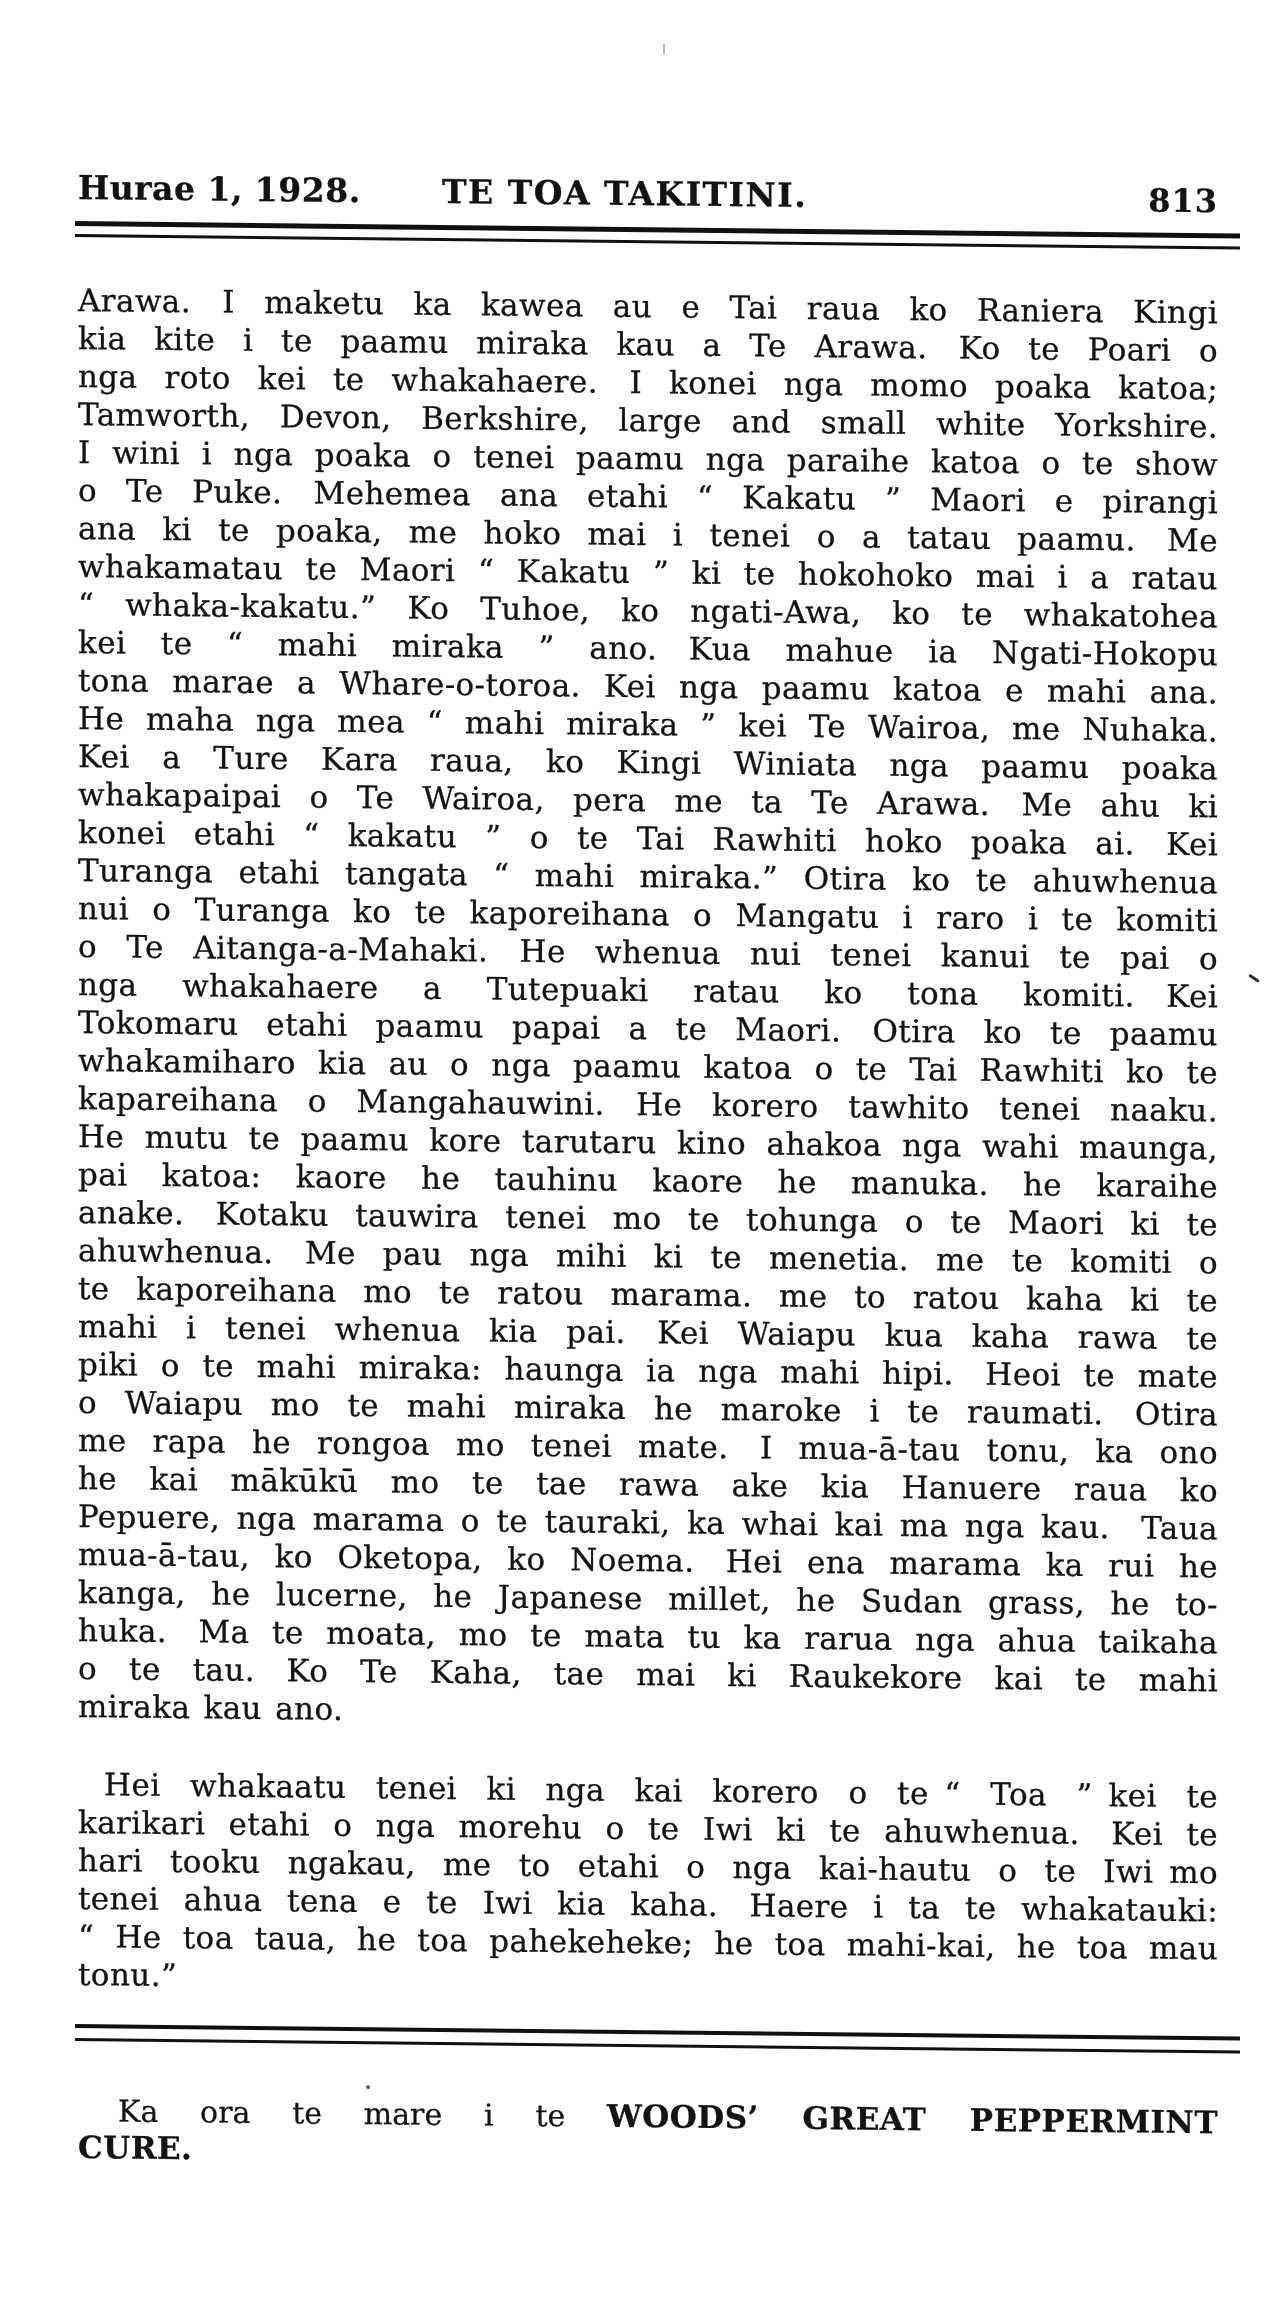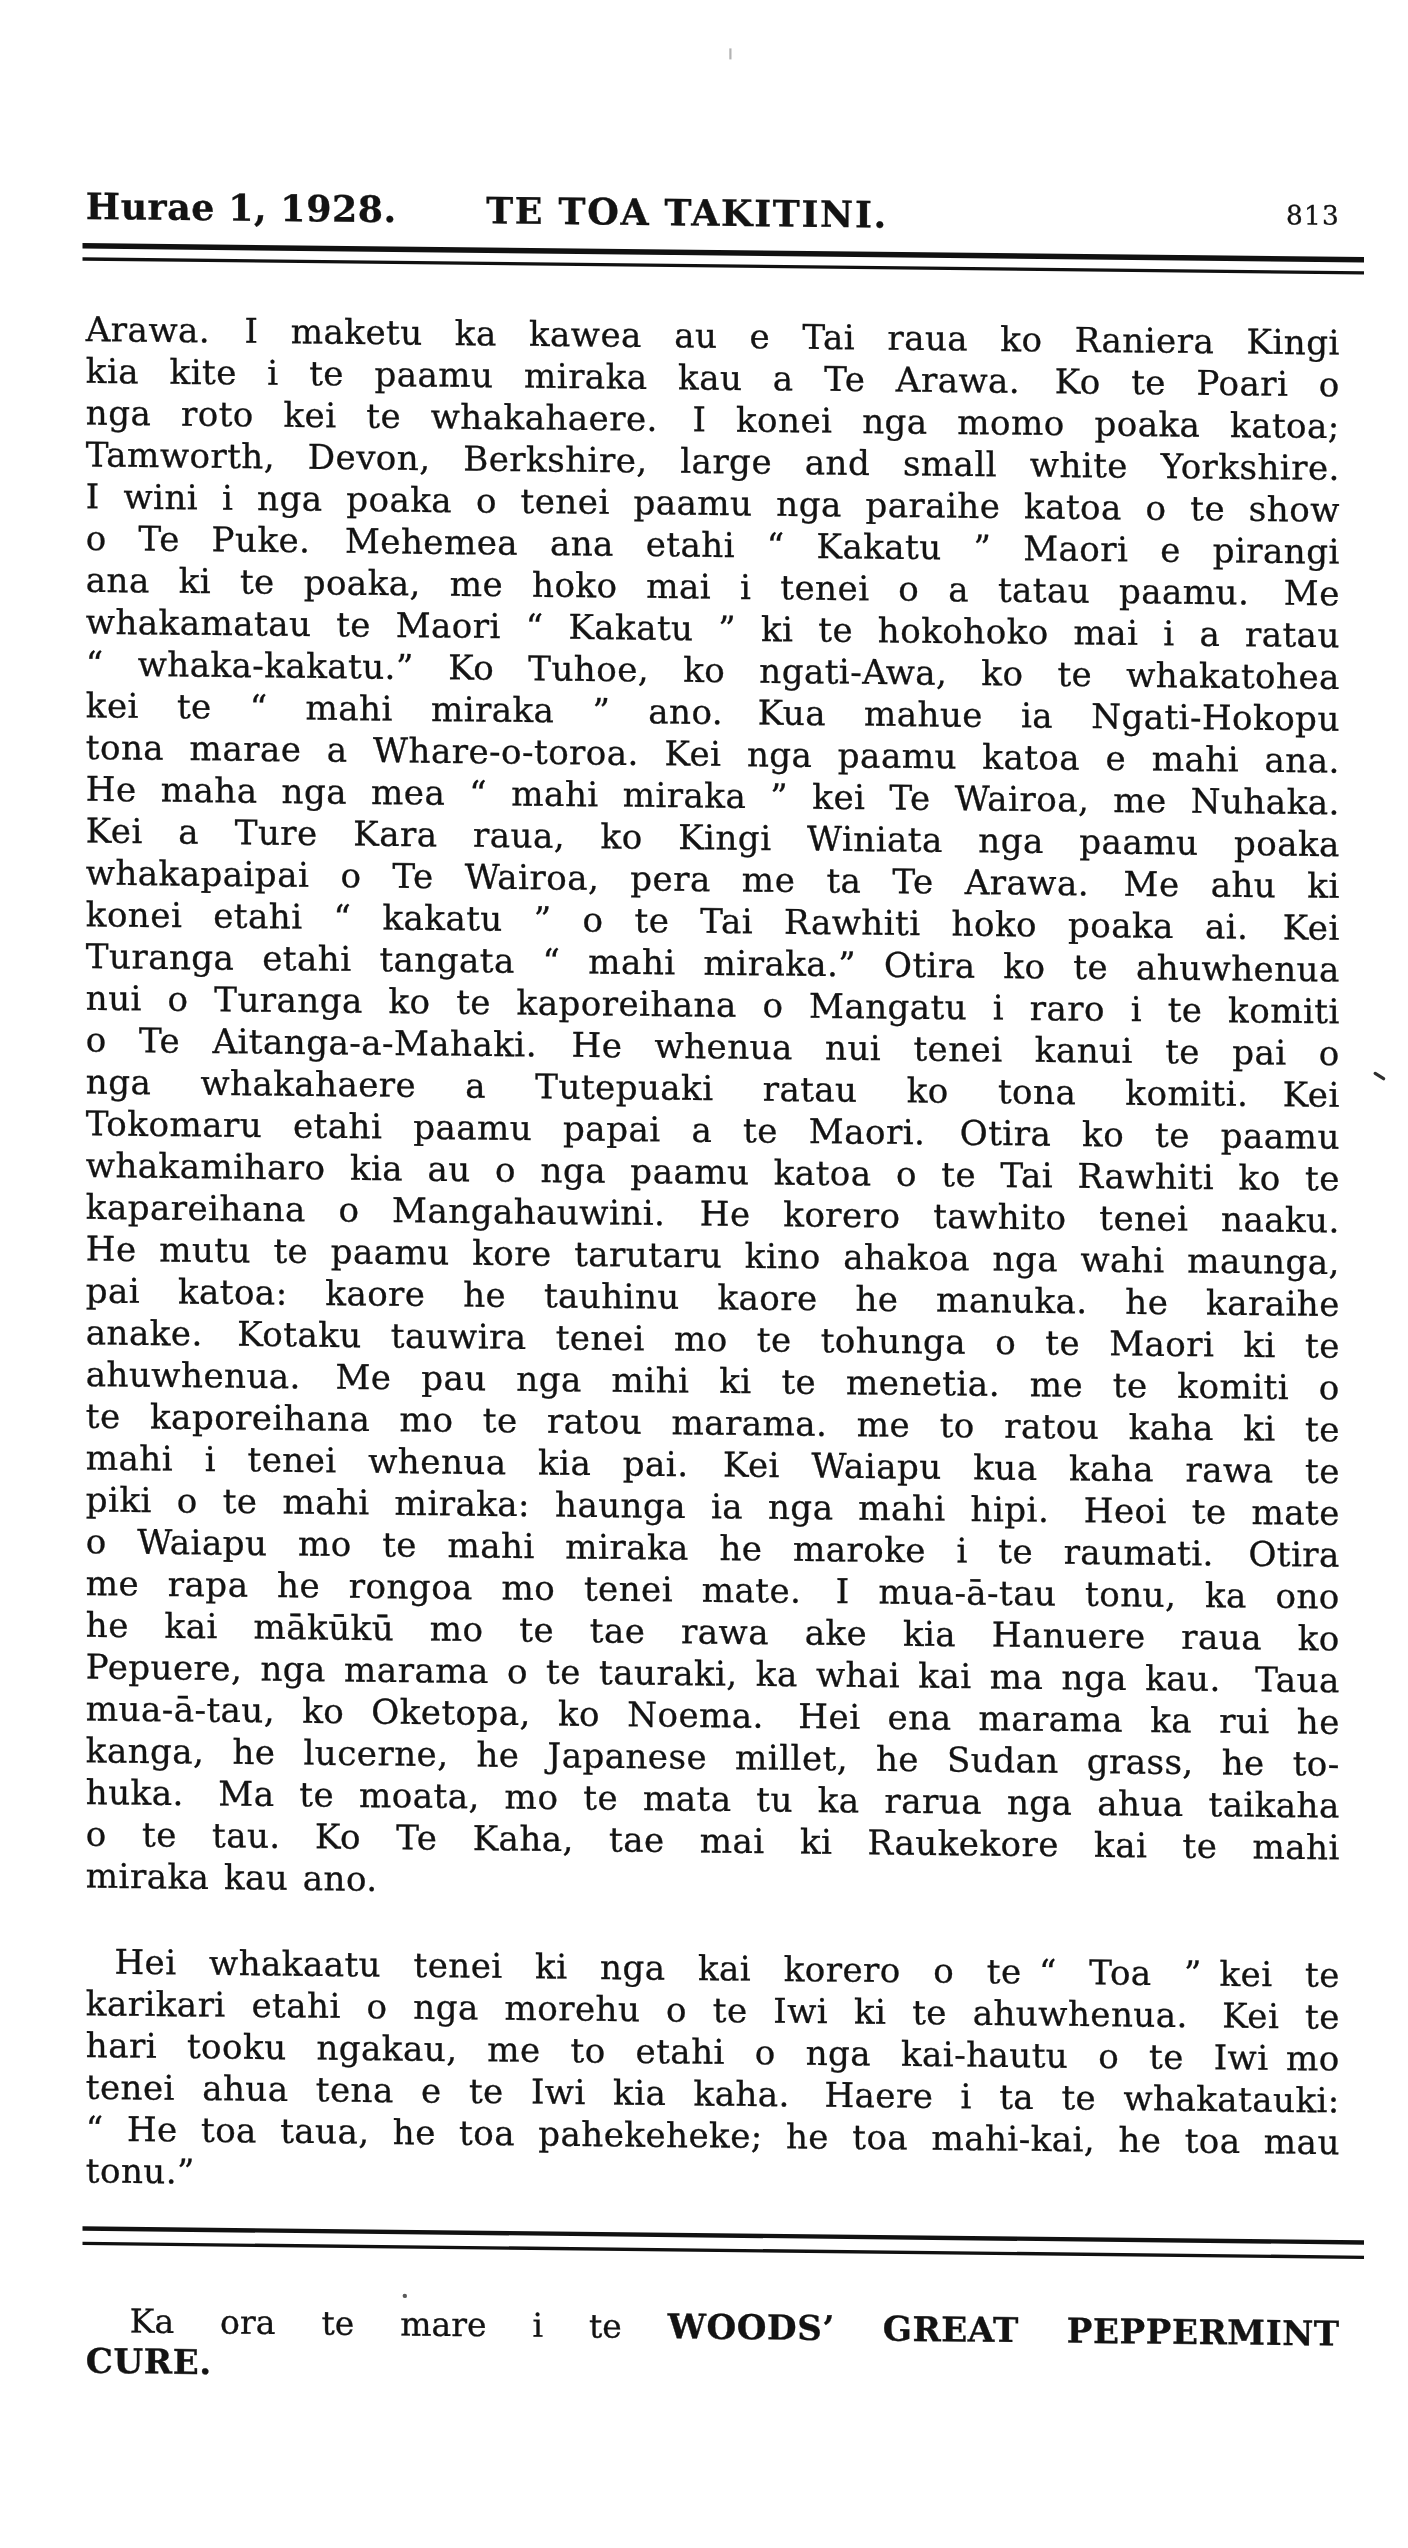--- a/index.html
+++ b/index.html
@@ -26,21 +26,21 @@
   .header-date {
     position: absolute; left: 0; top: 0;
     font-size: 33px; font-weight: bold; letter-spacing: 0.5px;
   }
   .header-masthead {
     position: absolute; left: 364px; top: 0;
     font-size: 33px; font-weight: bold; letter-spacing: 1.5px;
   }
   .header-pageno {
     position: absolute; right: 0; top: 2px;
-    font-size: 24px; font-weight: normal; letter-spacing: 1px;
+    font-size: 32px; font-weight: bold; letter-spacing: 1px;
   }
   .rule { position: absolute; left: 75px; width: 1165px; background: #111; }
   .rule-a { top: 221px; height: 5px; }
   .rule-b { top: 234px; height: 3px; }
   .rule-c { top: 2024px; height: 4px; }
   .rule-d { top: 2038px; height: 3px; }
 
   
   .article { position: absolute; left: 78px; width: 1140px; }
   .para-1 { top: 281px; }

